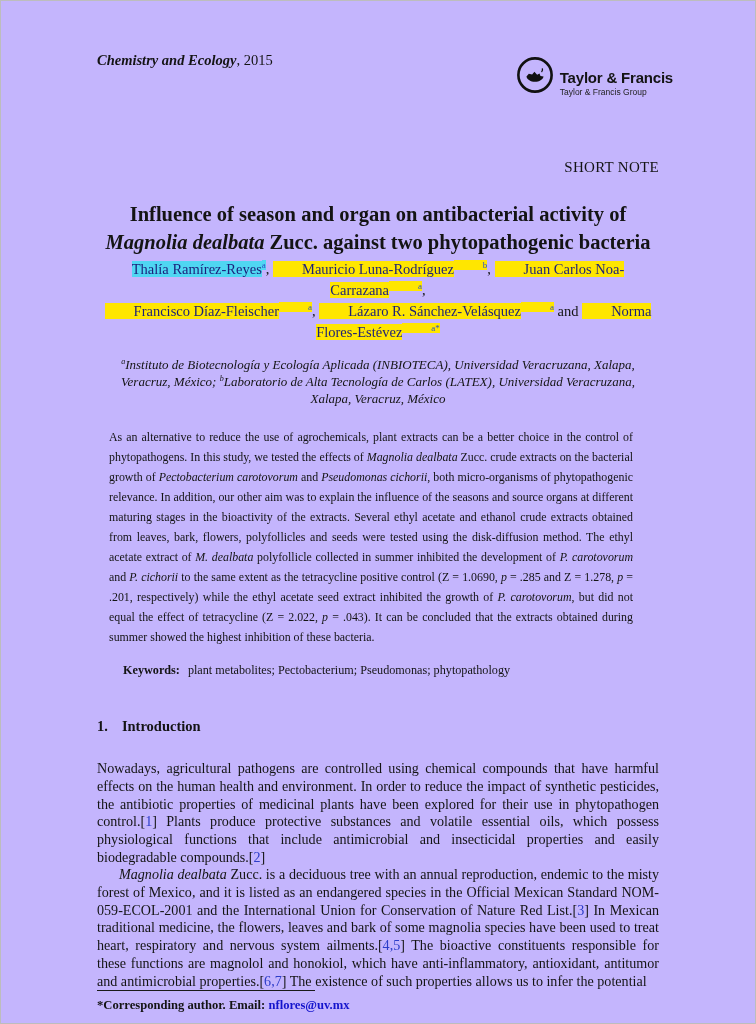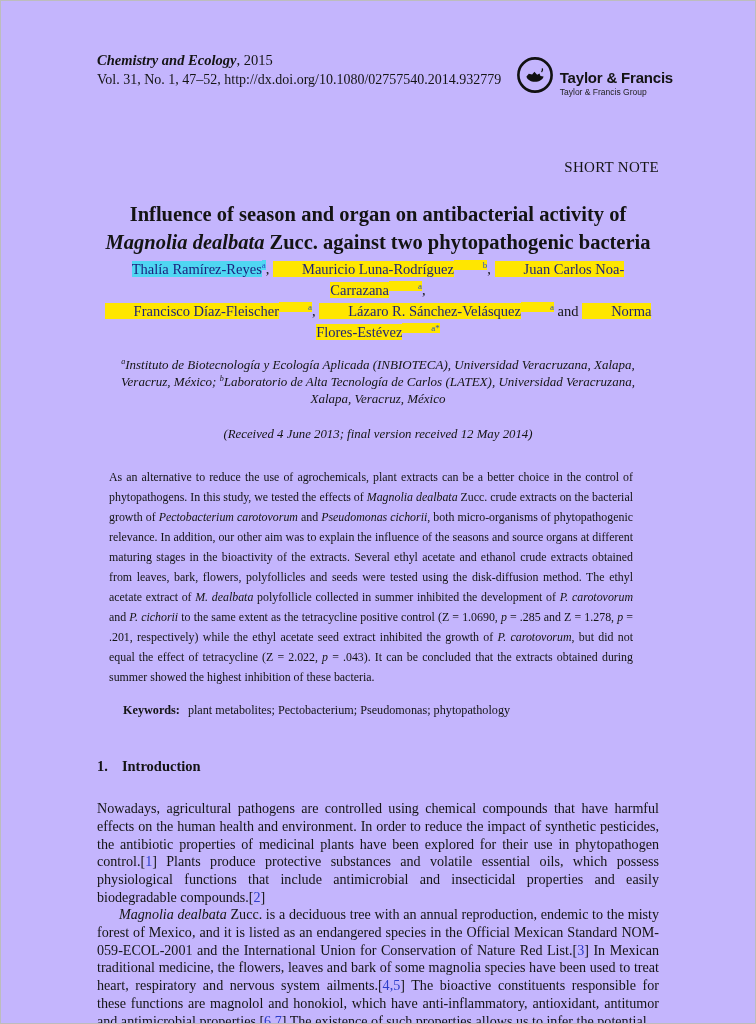--- a/index.html
+++ b/index.html
@@ -56,21 +56,20 @@
   .copyright { font-size: 12.2px; }
 </style>
 </head>
 <body>
 
 <div class="page">
 
   <div class="header">
     <div class="journal-block">
       <div><span class="journal-name">Chemistry and Ecology</span><span>, 2015</span></div>
-      <div class="journal-line2"><span>Vol. 31, No. 1, 47–52, </span><a class="doi-link" href="#">http://dx.doi.org/10.1080/02757540.2014.932779</a></div>
     </div>
     <div class="logo-block">
       <span class="logo-circle">
         <svg width="38" height="38" viewBox="0 0 32 32">
           <circle cx="16" cy="16" r="14" fill="none" stroke="#111" stroke-width="2.2"></circle>
           <path d="M8.8 17.2 c0.6 2.8 3.6 4.4 7.2 4.4 s6.6-1.6 7.2-4.4 l-2.6-0.4 -0.8-2 -2 0.9 -2.3-2.4 -1.9 2.3 -2.8-0.7 z" fill="#111"></path>
           <path d="M21.5 13.5 q1.5-1.5 0.5-3" fill="none" stroke="#111" stroke-width="1.1"></path>
         </svg>
       </span>
       <span class="logo-text">
@@ -81,21 +80,20 @@
   </div>
 
   <div class="short-note">SHORT NOTE</div>
 
   <h1 class="title"><span>Influence of season and organ on antibacterial activity of</span><br><span class="i">Magnolia dealbata</span><span> Zucc. against two phytopathogenic bacteria</span></h1>
 
   <div class="authors"><span class="au hl-c">Thalía Ramírez-Reyes</span><sup class="hl-c">a</sup><span>, </span><span class="au hl-y">Mauricio Luna-Rodríguez</span><sup class="hl-y">b</sup><span>, </span><span class="au hl-y">Juan Carlos Noa-Carrazana</span><sup class="hl-y">a</sup><span>,</span><br><span class="au hl-y">Francisco Díaz-Fleischer</span><sup class="hl-y">a</sup><span>, </span><span class="au hl-y">Lázaro R. Sánchez-Velásquez</span><sup class="hl-y">a</sup><span> and </span><span class="au hl-y">Norma Flores-Estévez</span><sup class="hl-y">a*</sup></div>
 
   <div class="affil"><sup>a</sup><span>Instituto de Biotecnología y Ecología Aplicada (INBIOTECA), Universidad Veracruzana, Xalapa,</span><br><span>Veracruz, México; </span><sup>b</sup><span>Laboratorio de Alta Tecnología de Carlos (LATEX), Universidad Veracruzana,</span><br><span>Xalapa, Veracruz, México</span></div>
 
-  <div class="received">(Received 4 June 2013; final version received 12 May 2014)</div>
 
   <p class="abstract"><span>As an alternative to reduce the use of agrochemicals, plant extracts can be a better choice in the control of phytopathogens. In this study, we tested the effects of </span><span class="i">Magnolia dealbata</span><span> Zucc. crude extracts on the bacterial growth of </span><span class="i">Pectobacterium carotovorum</span><span> and </span><span class="i">Pseudomonas cichorii</span><span>, both micro-organisms of phytopathogenic relevance. In addition, our other aim was to explain the influence of the seasons and source organs at different maturing stages in the bioactivity of the extracts. Several ethyl acetate and ethanol crude extracts obtained from leaves, bark, flowers, polyfollicles and seeds were tested using the disk-diffusion method. The ethyl acetate extract of </span><span class="i">M. dealbata</span><span> polyfollicle collected in summer inhibited the development of </span><span class="i">P. carotovorum</span><span> and </span><span class="i">P. cichorii</span><span> to the same extent as the tetracycline positive control (Z = 1.0690, </span><span class="i">p</span><span> = .285 and Z = 1.278, </span><span class="i">p</span><span> = .201, respectively) while the ethyl acetate seed extract inhibited the growth of </span><span class="i">P. carotovorum</span><span>, but did not equal the effect of tetracycline (Z = 2.022, </span><span class="i">p</span><span> = .043). It can be concluded that the extracts obtained during summer showed the highest inhibition of these bacteria.</span></p>
 
   <div class="keywords">
     <span class="kw-label">Keywords:</span><span>plant metabolites; Pectobacterium; Pseudomonas; phytopathology</span>
   </div>
 
   <div class="sec-heading">
     <span class="sec-num">1.</span><span>Introduction</span>
   </div>

